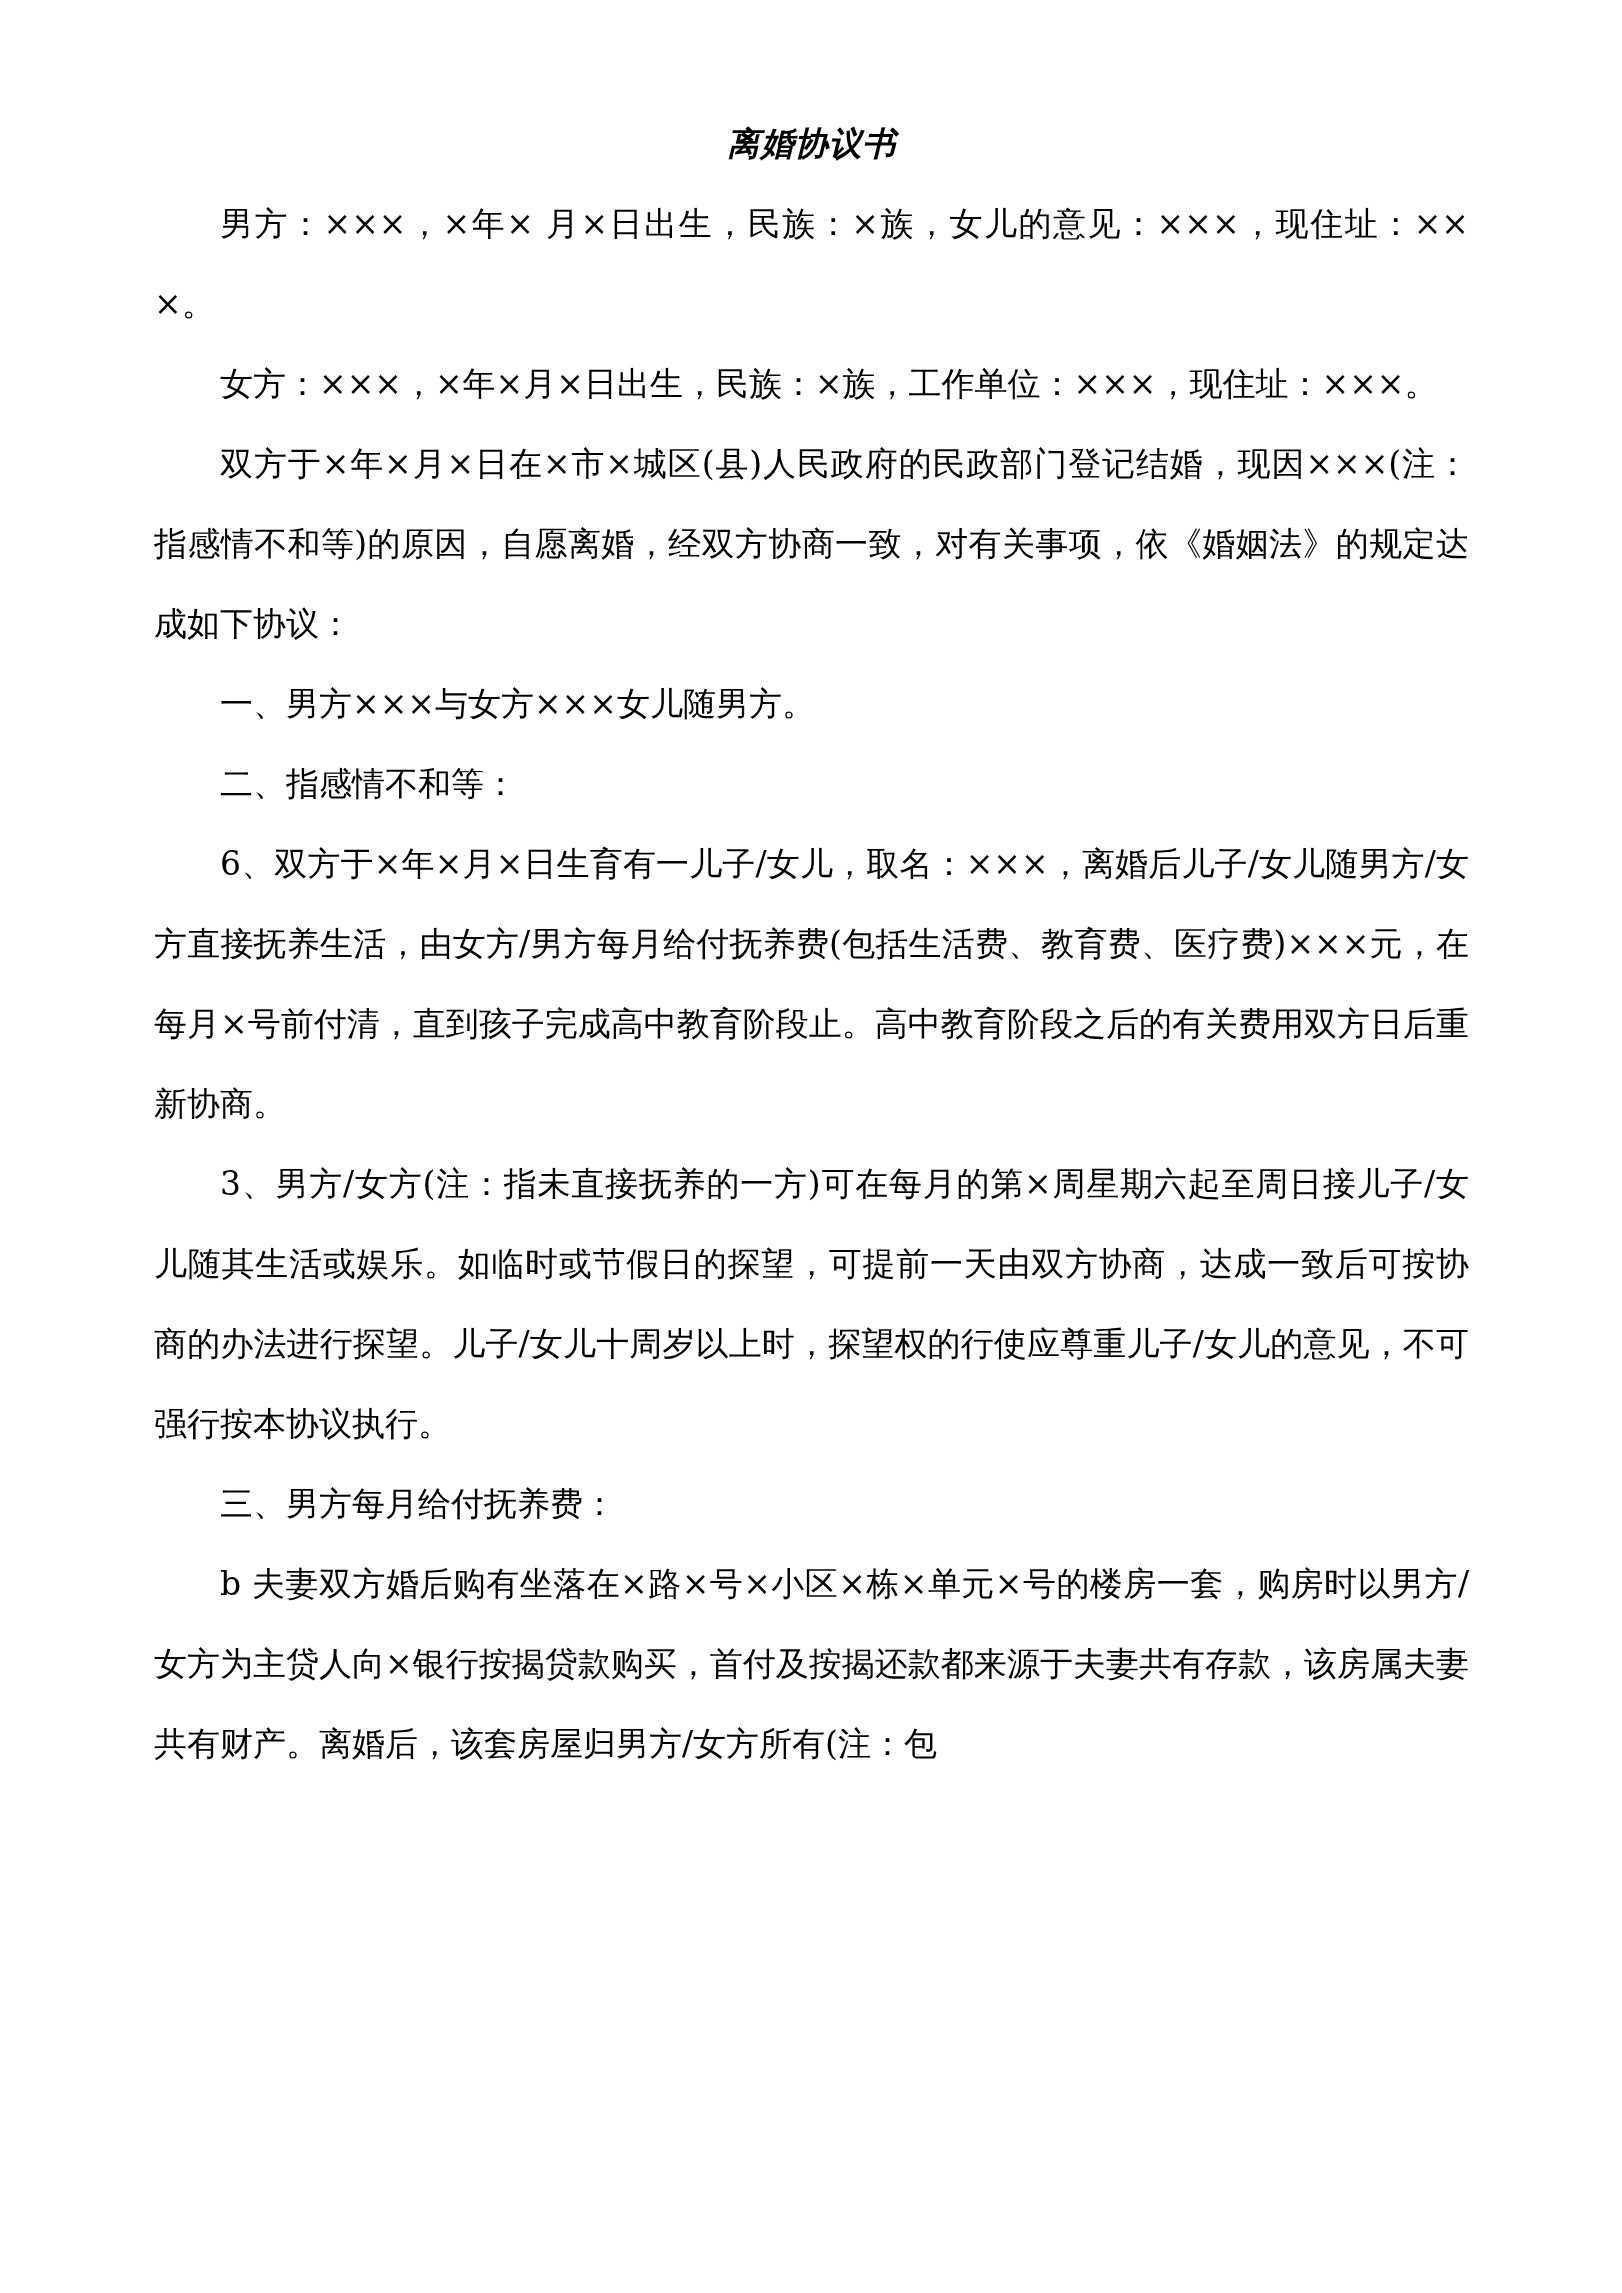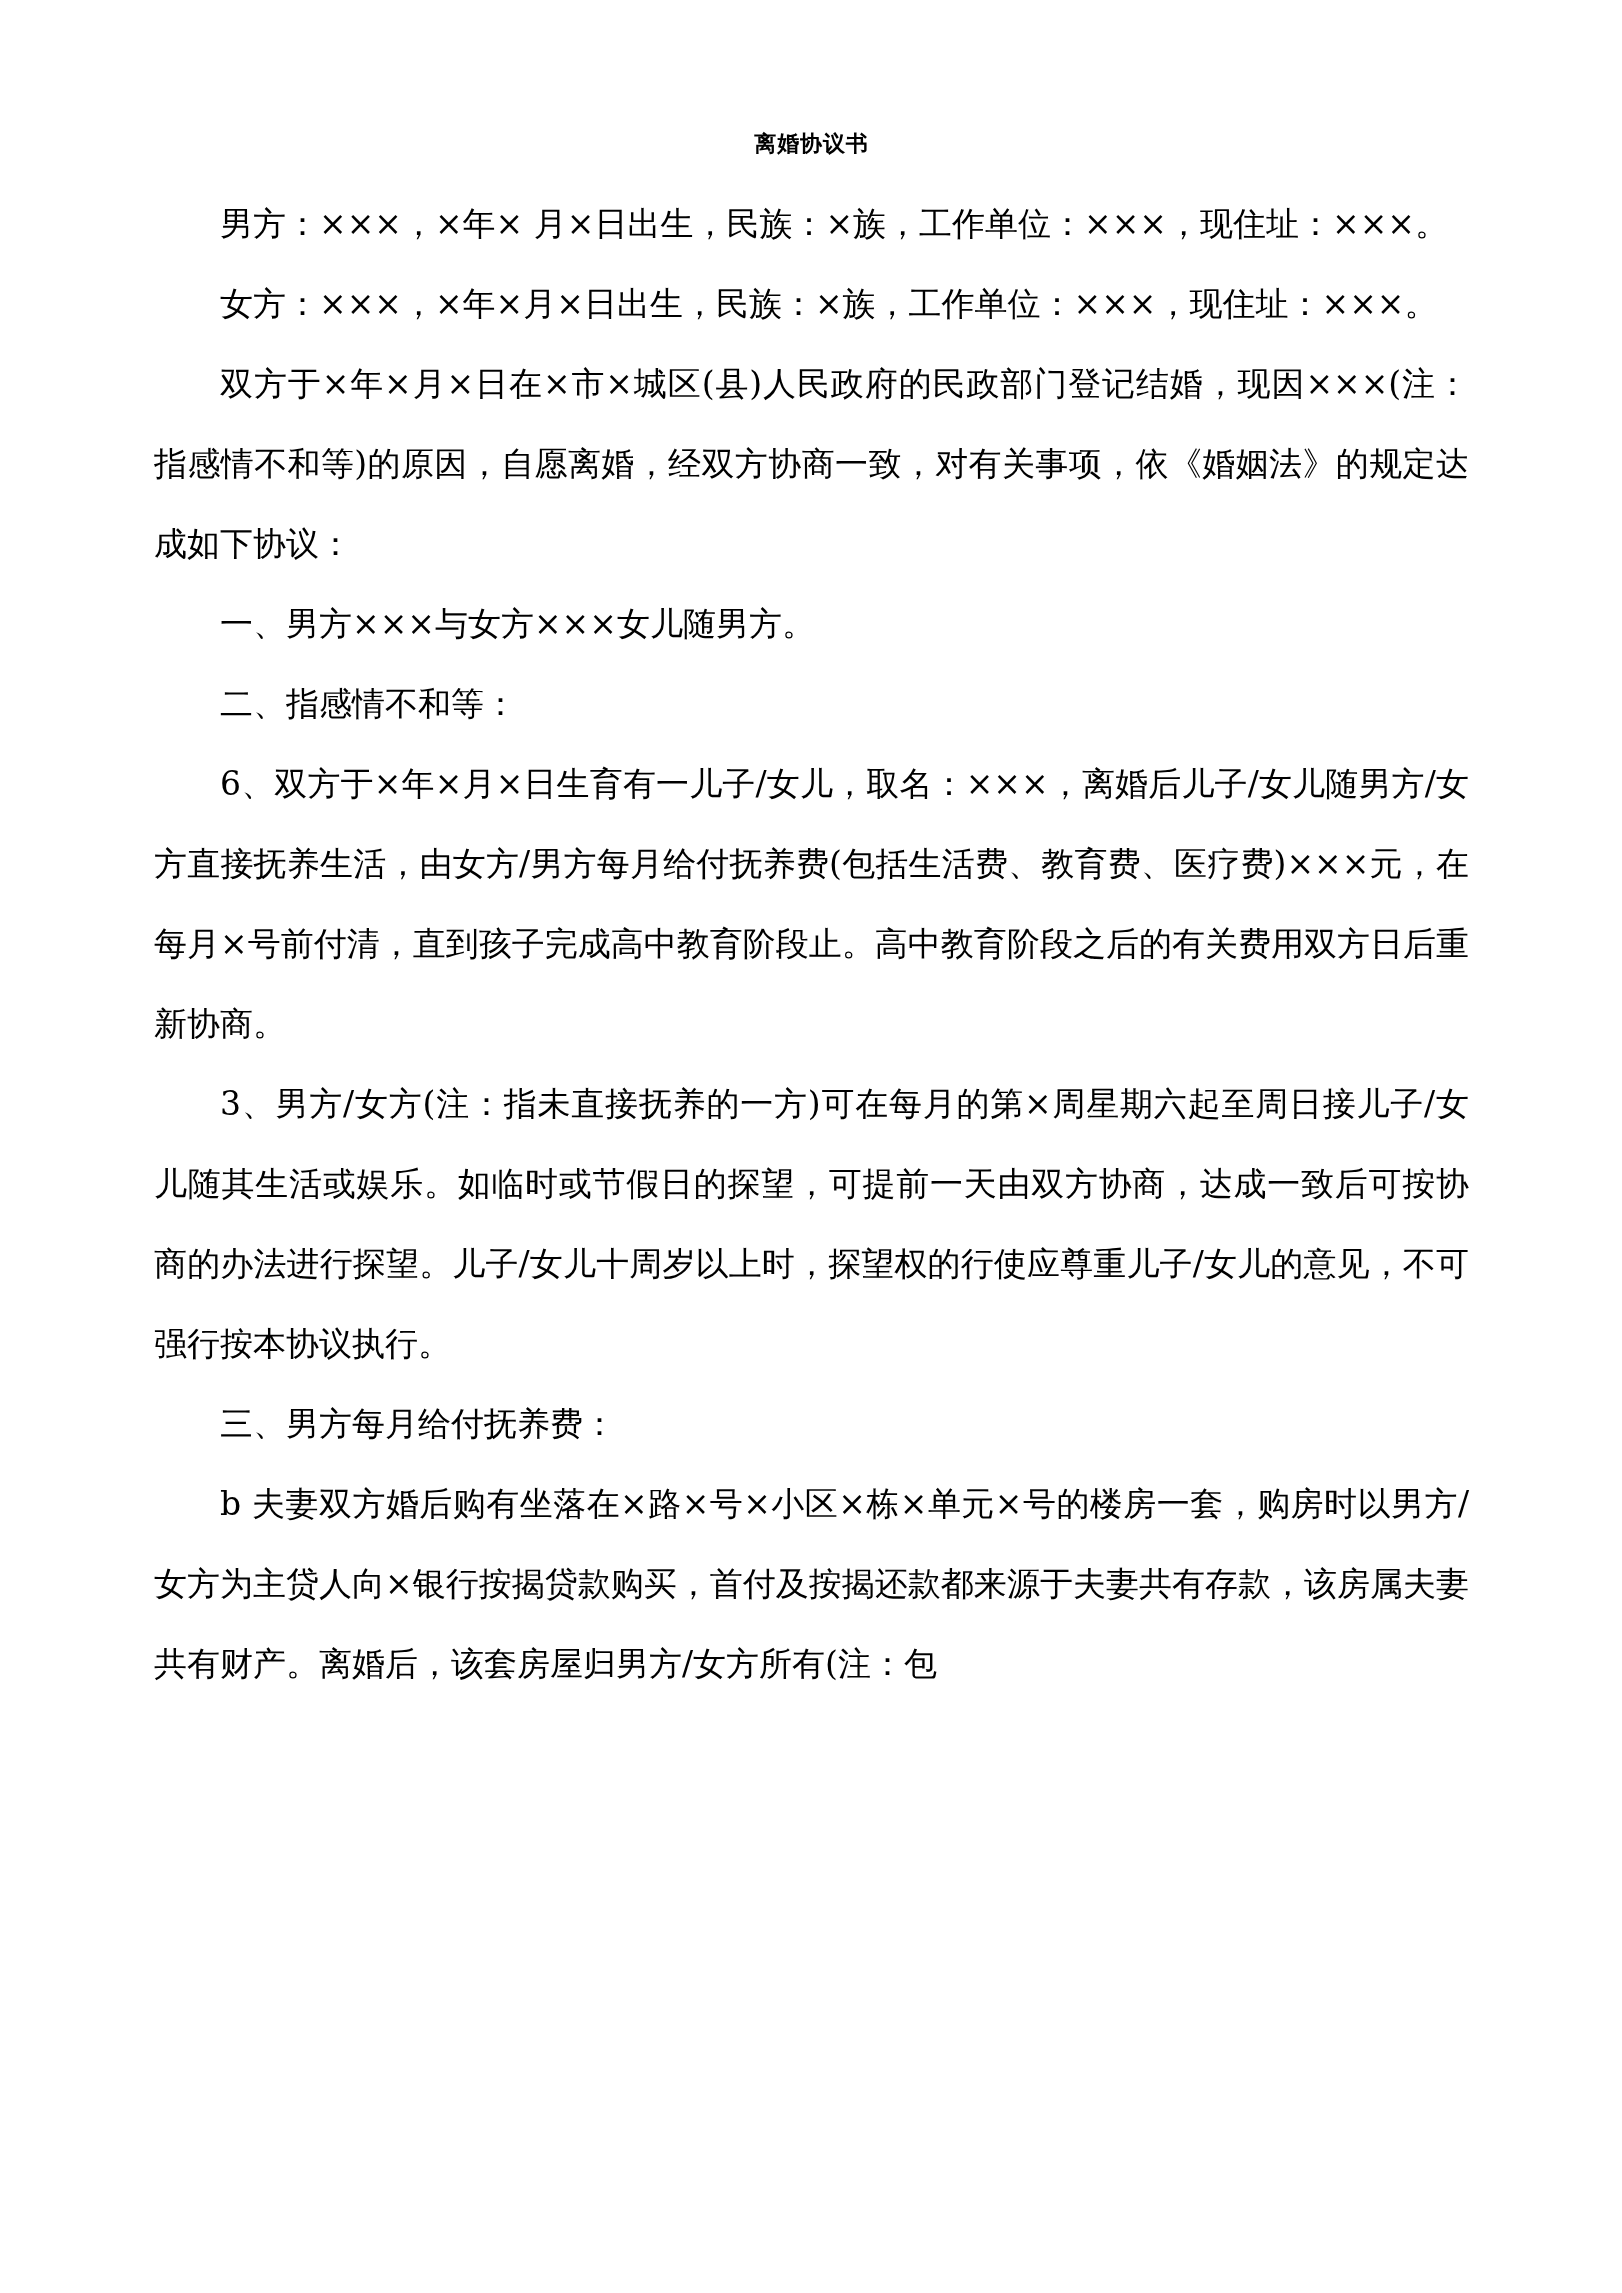--- a/index.html
+++ b/index.html
@@ -13,42 +13,43 @@
     color: #000000;
     font-family: "DejaVu Serif", "Liberation Serif", serif;
   }
   .page {
     width: 1315px;
     margin: 0 auto;
     padding-top: 123px;
     box-sizing: content-box;
   }
   .doc-title {
-    font-size: 22px;
+    font-size: 33px;
     font-weight: bold;
     text-align: center;
     line-height: 41px;
     margin: 0 0 20px 0;
     letter-spacing: 0.9px;
+    font-style: italic;
   }
   .para {
     font-size: 33px;
     line-height: 80px;
     text-align: justify;
     text-indent: 2em;
     margin: 0;
     word-break: break-all;
   }
 </style>
 </head>
 <body>
 
 <div class="page">
   <h1 class="doc-title">离婚协议书</h1>
-  <p class="para">男方：×××，×年× 月×日出生，民族：×族，工作单位：×××，现住址：×××。</p>
+  <p class="para">男方：×××，×年× 月×日出生，民族：×族，女儿的意见：×××，现住址：×××。</p>
   <p class="para">女方：×××，×年×月×日出生，民族：×族，工作单位：×××，现住址：×××。</p>
   <p class="para">双方于×年×月×日在×市×城区(县)人民政府的民政部门登记结婚，现因×××(注：指感情不和等)的原因，自愿离婚，经双方协商一致，对有关事项，依《婚姻法》的规定达成如下协议：</p>
   <p class="para">一、男方×××与女方×××女儿随男方。</p>
   <p class="para">二、指感情不和等：</p>
   <p class="para">6、双方于×年×月×日生育有一儿子/女儿，取名：×××，离婚后儿子/女儿随男方/女方直接抚养生活，由女方/男方每月给付抚养费(包括生活费、教育费、医疗费)×××元，在每月×号前付清，直到孩子完成高中教育阶段止。高中教育阶段之后的有关费用双方日后重新协商。</p>
   <p class="para">3、男方/女方(注：指未直接抚养的一方)可在每月的第×周星期六起至周日接儿子/女儿随其生活或娱乐。如临时或节假日的探望，可提前一天由双方协商，达成一致后可按协商的办法进行探望。儿子/女儿十周岁以上时，探望权的行使应尊重儿子/女儿的意见，不可强行按本协议执行。</p>
   <p class="para">三、男方每月给付抚养费：</p>
   <p class="para">b 夫妻双方婚后购有坐落在×路×号×小区×栋×单元×号的楼房一套，购房时以男方/女方为主贷人向×银行按揭贷款购买，首付及按揭还款都来源于夫妻共有存款，该房属夫妻共有财产。离婚后，该套房屋归男方/女方所有(注：包</p>
 </div>
 

